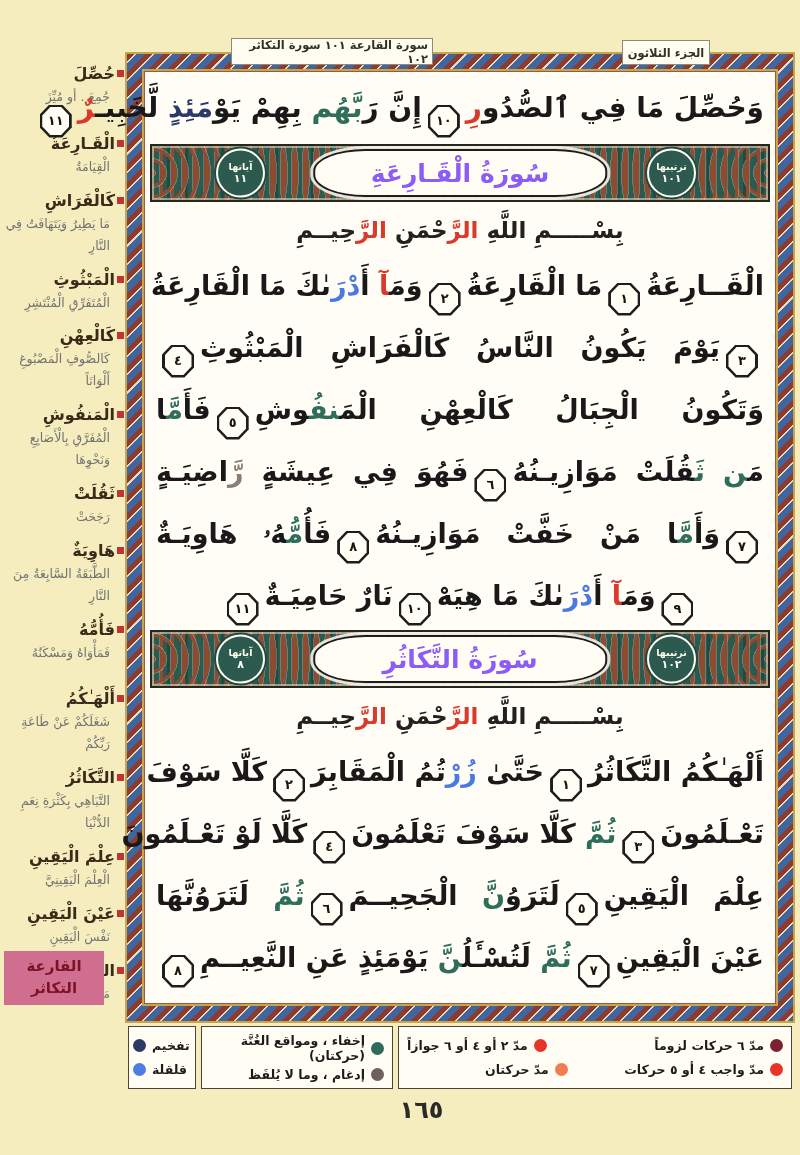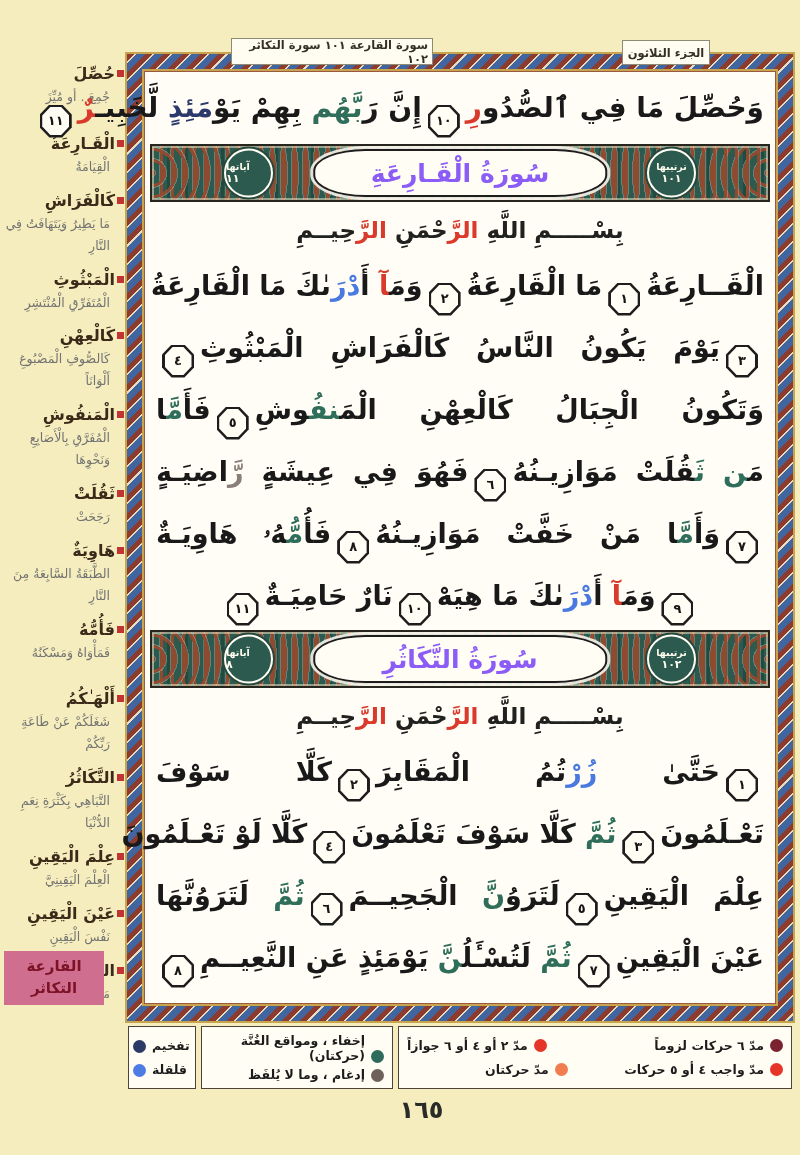--- a/index.html
+++ b/index.html
@@ -66,31 +66,31 @@
              width:47%;height:44px;background:#fffdf4;border:2px solid #1d1d1d;border-radius:52px/22px;
              box-shadow:0 0 0 3px rgba(255,253,244,.85);
              display:flex;align-items:center;justify-content:center;}
   .cartouche span{font-size:25px;font-weight:bold;color:#8b5cf6;direction:rtl;}
   .band-circle{position:absolute;top:50%;transform:translateY(-50%);width:45px;height:45px;border-radius:50%;
                background:#2d5a4e;border:2px solid #fffdf4;box-shadow:0 0 0 2px #24483e;
                display:flex;flex-direction:column;align-items:center;justify-content:center;
                color:#fffdf0;direction:rtl;line-height:1.15;}
   .band-circle .t{font-size:9.5px;font-weight:bold;}
   .band-circle .n{font-size:11px;font-weight:bold;}
-  .bc-left{left:72px;align-items:flex-end;} .bc-right{right:72px;}
+  .bc-left{left:64px;} .bc-right{right:72px;}
 
   
   .legend{position:absolute;left:128px;top:1026px;width:664px;height:63px;direction:rtl;
           display:flex;gap:5px;}
   .lg-box{background:#fffdf4;border:1px solid #4d4439;box-sizing:border-box;
           display:flex;flex-direction:column;justify-content:space-evenly;padding:2px 8px;}
   .lg-madd{flex:1 1 auto;}
   .lg-ghunnah{width:192px;flex:0 0 auto;}
   .lg-rules{width:68px;flex:0 0 auto;padding:2px 4px;}
-  .lg-row{display:flex;align-items:flex-end;gap:6px;font-size:12.5px;font-weight:bold;color:#1c1c1c;}
+  .lg-row{display:flex;align-items:center;gap:6px;font-size:12.5px;font-weight:bold;color:#1c1c1c;}
   .lg-duo{display:flex;align-items:center;justify-content:space-between;font-size:12.5px;font-weight:bold;color:#1c1c1c;}
   .lg-duo .half{display:flex;align-items:center;gap:6px;text-align:right;}
   .dot{width:13px;height:13px;border-radius:50%;flex:0 0 auto;display:inline-block;}
   .lg-rules .lg-row{direction:ltr;justify-content:flex-start;gap:6px;}
 
   
   .pageno{position:absolute;left:0;right:0;top:1096px;text-align:center;
           font-size:24px;font-weight:bold;color:#2a2a28;padding-left:43px;}
 </style>
 </head>
@@ -268,21 +268,21 @@
         <span>سُورَةُ التَّكَاثُرِ</span>
       </div>
       <div class="band-circle bc-left">
         <span class="t">آياتها</span>
         <span class="n">٨</span>
       </div>
     </div>
 
     <div class="bismillah"><span>بِسْـــــمِ اللَّهِ </span><span class="tj-r">الرَّ</span><span>حْمَنِ </span><span class="tj-r">الرَّ</span><span>حِيــمِ</span></div>
 
-    <div class="qline"><span class="vm">
+    <div class="qline"><span>أَلْهَـٰكُمُ التَّكَاثُرُ</span><span class="vm">
           <span class="vm-in">١</span>
         </span><span>حَتَّىٰ </span><span class="tj-bl">زُرْ</span><span>تُمُ الْمَقَابِرَ</span><span class="vm">
           <span class="vm-in">٢</span>
         </span><span>كَلَّا سَوْفَ</span></div>
     <div class="qline"><span>تَعْـلَمُونَ</span><span class="vm">
           <span class="vm-in">٣</span>
         </span><span class="tj-g">ثُمَّ</span><span> كَلَّا سَوْفَ تَعْلَمُونَ</span><span class="vm">
           <span class="vm-in">٤</span>
         </span><span>كَلَّا لَوْ تَعْـلَمُونَ</span></div>
     <div class="qline"><span>عِلْمَ الْيَقِينِ</span><span class="vm">

